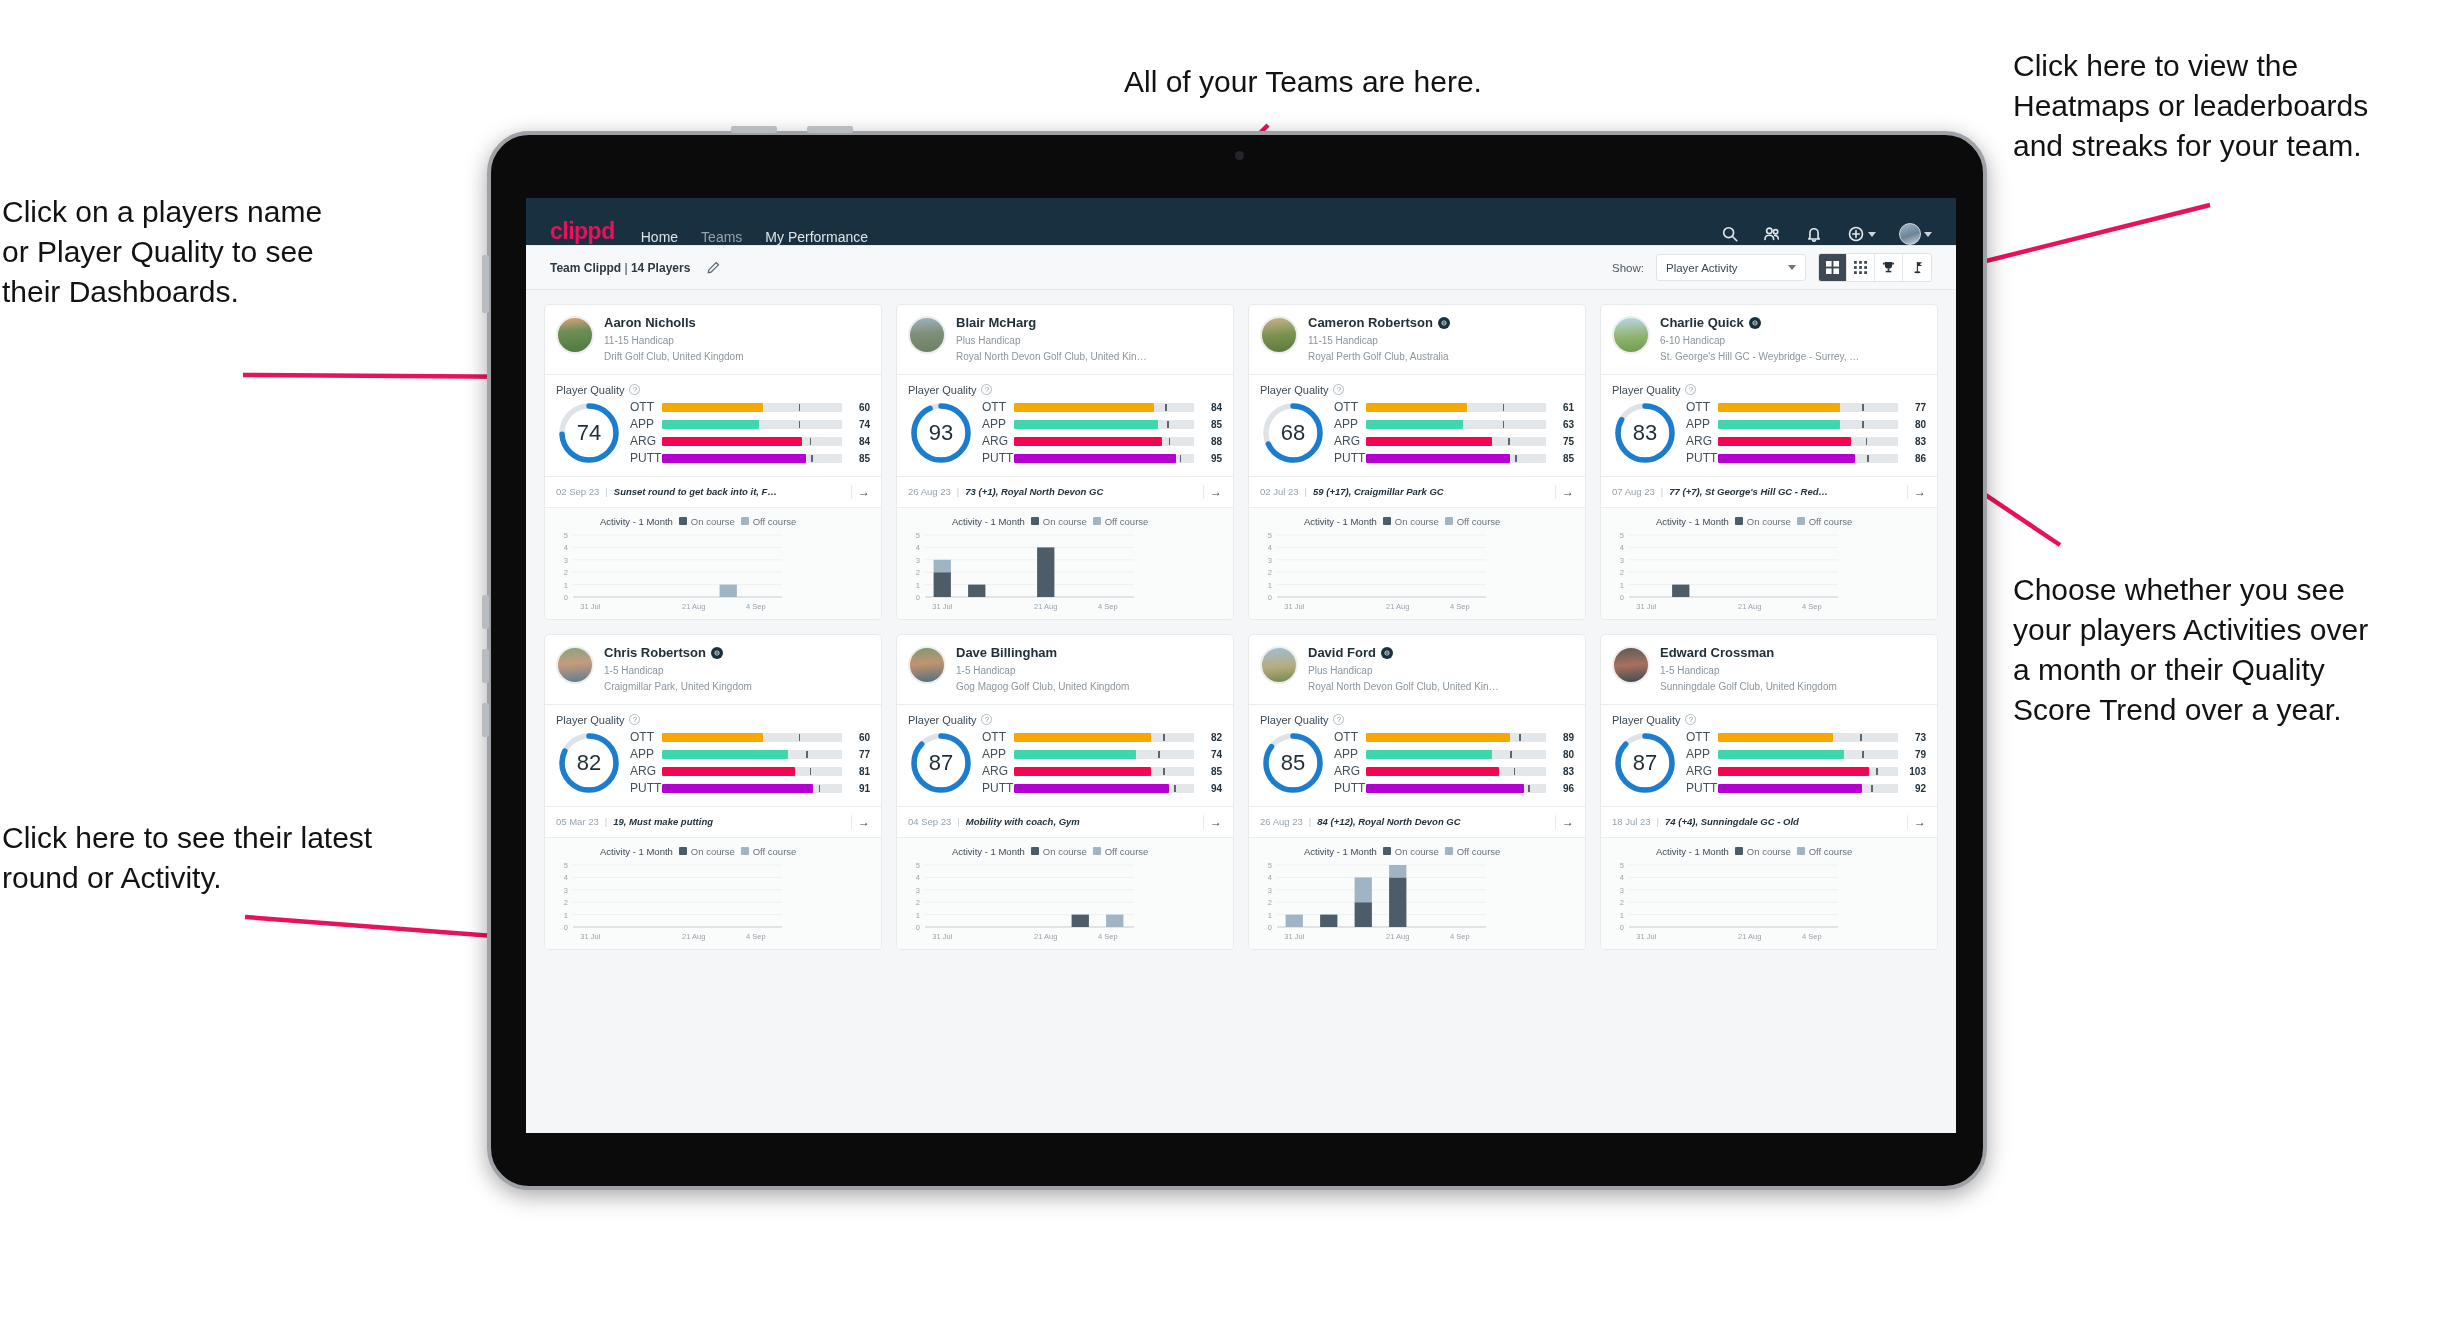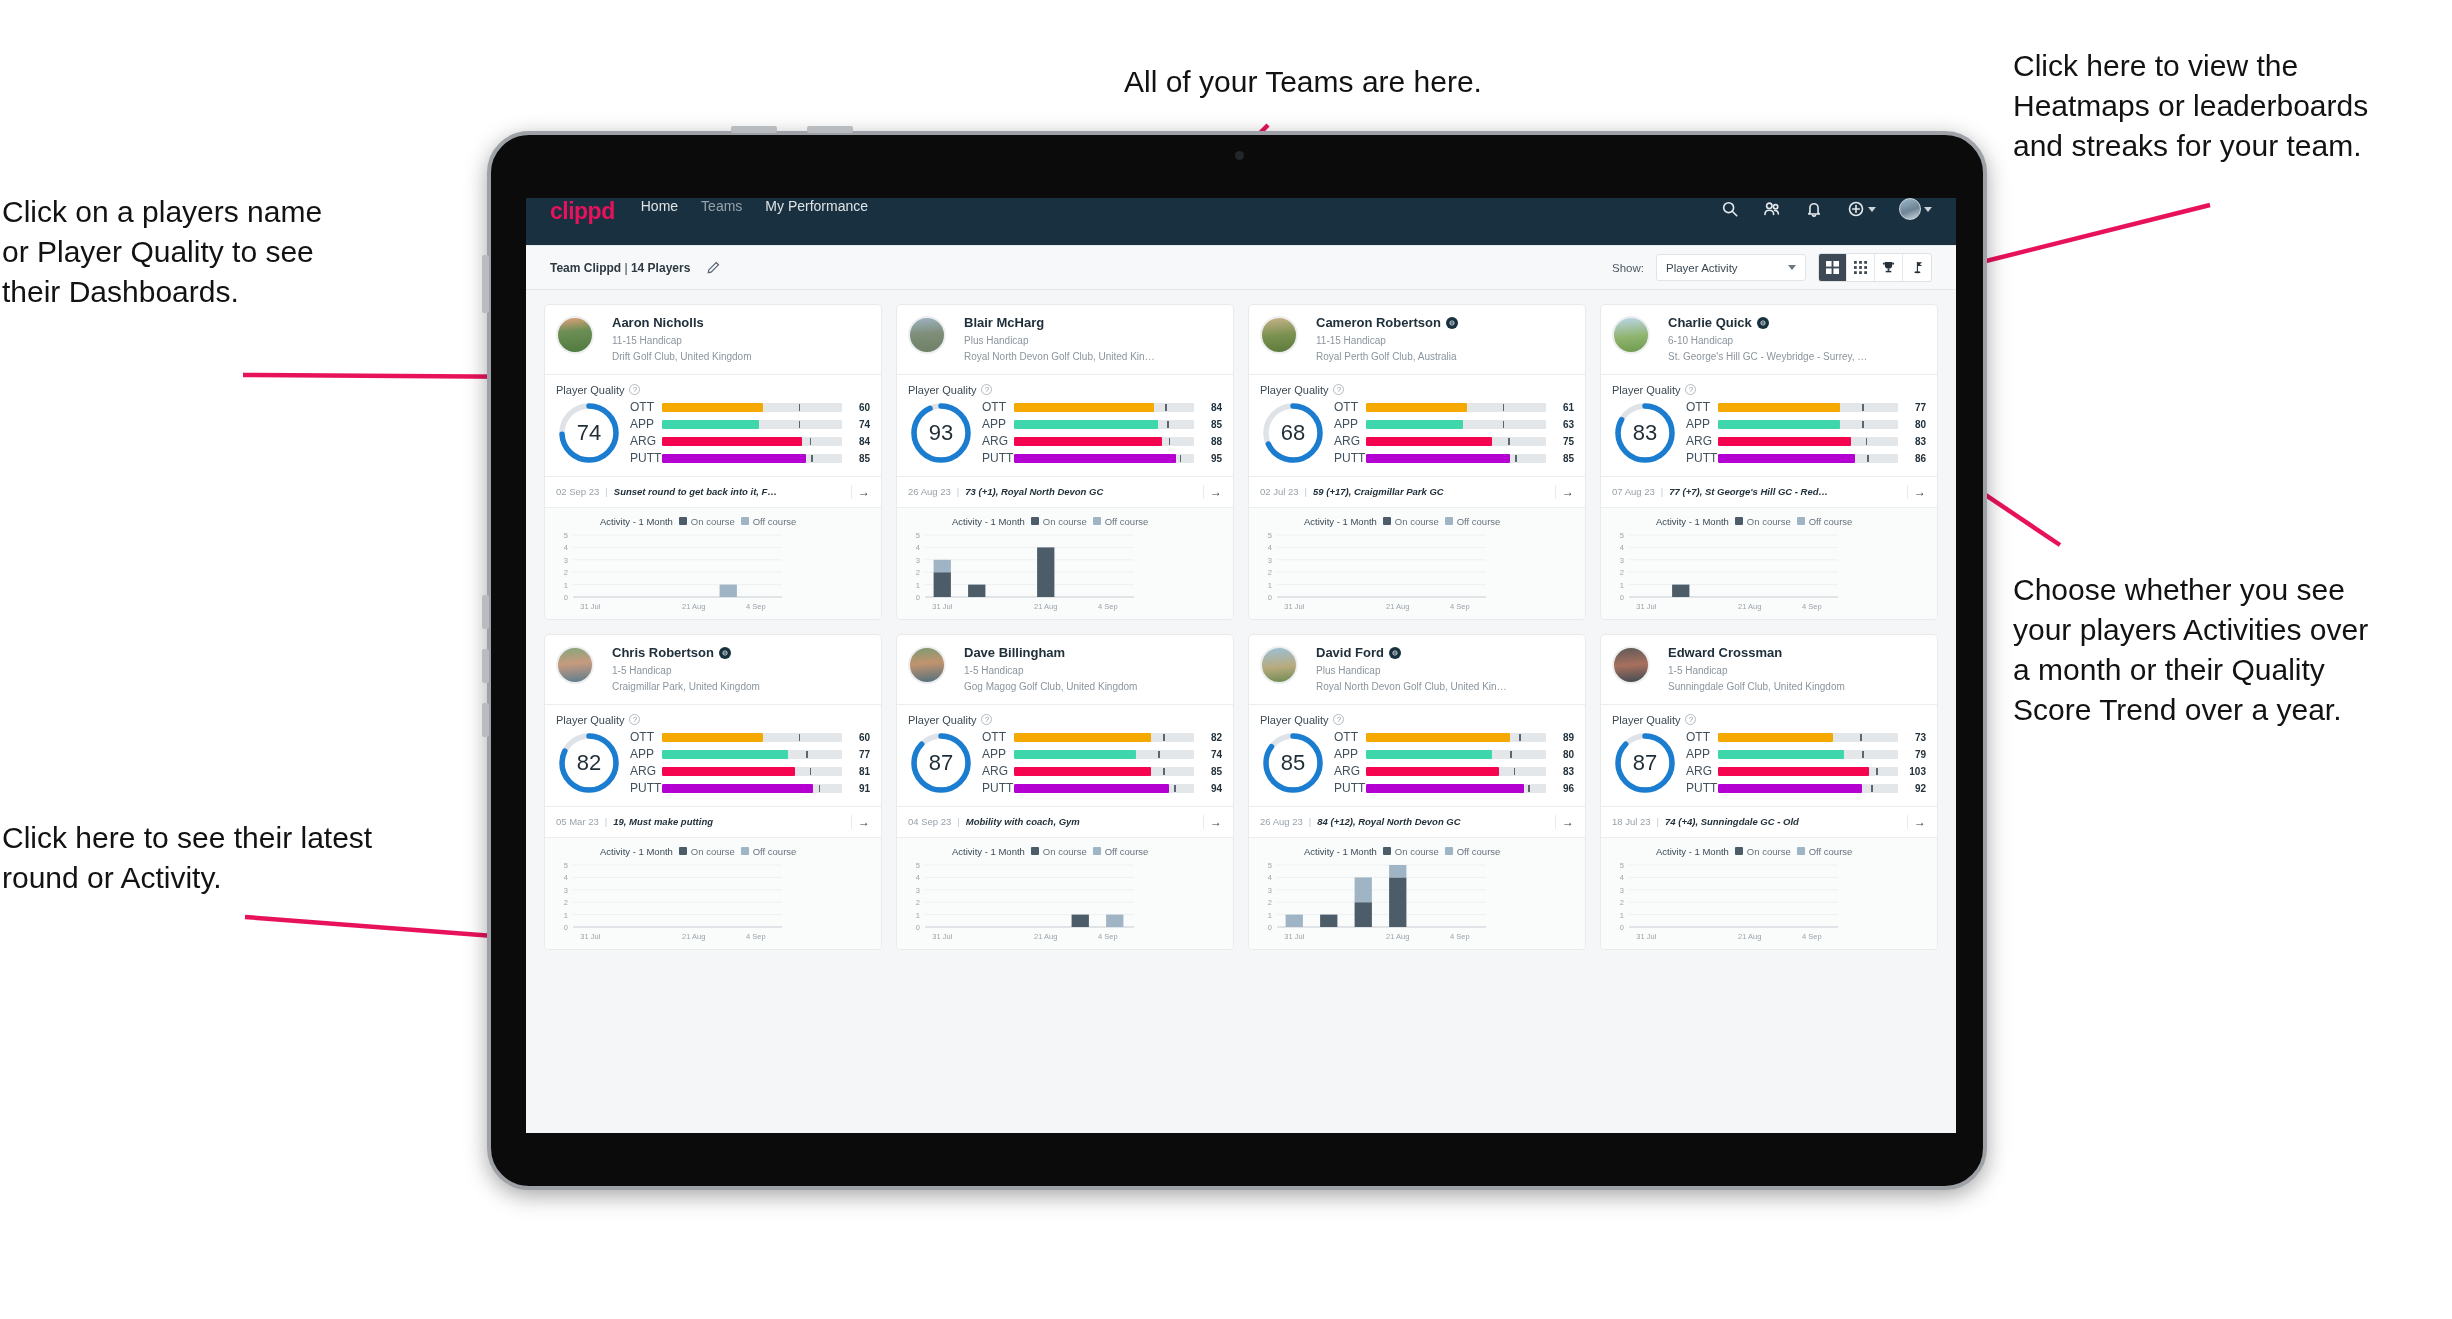--- a/index.html
+++ b/index.html
@@ -49,21 +49,21 @@
   .screen {
     position: absolute; left: 35px; top: 63px;
     width: 1430px; height: 935px;
     background: #f5f6f7;
     overflow: hidden;
   }
 
   
   .topnav {
     height: 47px; background: #18303f;
-    display: flex; align-items: flex-start; padding: 0 24px;
+    display: flex; align-items: flex-end; padding: 0 24px;
   }
   .logo { color: #e8115b; font-size: 23px; font-weight: 700; letter-spacing: -0.5px; }
   .navlinks { display: flex; align-items: center; margin-left: 26px; gap: 23px; }
   .navlink { color: #dfe3e6; font-size: 14px; }
   .navlink.muted { color: #97a3ab; }
   .nav-right { margin-left: auto; display: flex; align-items: center; gap: 23px; }
   .nav-ic { width: 19px; height: 19px; color: #e5e9ec; display: flex; align-items: center; justify-content: center; }
   .nav-ic svg { width: 18px; height: 18px; fill: none; stroke: #e5e9ec; stroke-width: 1.8; }
   .avatar-nav {
     width: 22px; height: 22px; border-radius: 50%;
@@ -128,21 +128,21 @@
 
   
   .grid {
     padding: 14px 18px; display: grid;
     grid-template-columns: repeat(4, 1fr); gap: 14px;
   }
   .card {
     background: #ffffff; border: 1px solid #e8eaec; border-radius: 5px;
     overflow: hidden; display: flex; flex-direction: column;
   }
-  .card-head { display:flex; gap: 18px; padding: 11px 11px 10px; align-items:flex-start; }
+  .card-head { display:flex; gap: 10px; padding: 11px 11px 10px; align-items:flex-start; }
   .avatar {
     width: 38px; height: 38px; border-radius: 50%; flex: 0 0 38px;
     border: 2px solid #eceef0; background: #9bb0a0;
   }
   .av0 { background: linear-gradient(175deg,#e0a07a 0%,#6d8f55 38%,#4f7a3f 100%); }
   .av1 { background: linear-gradient(175deg,#9fb4c4 0%,#7f8f7a 45%,#6d7f64 100%); }
   .av2 { background: linear-gradient(175deg,#c8b38a 0%,#7b9150 50%,#5c7a3c 100%); }
   .av3 { background: linear-gradient(175deg,#bcd6e8 0%,#8fb46e 55%,#6e9a4e 100%); }
   .av4 { background: linear-gradient(175deg,#86a67c 0%,#c79a7e 45%,#5b7d8e 100%); }
   .av5 { background: linear-gradient(175deg,#7e9a72 0%,#c2936f 45%,#51707f 100%); }

